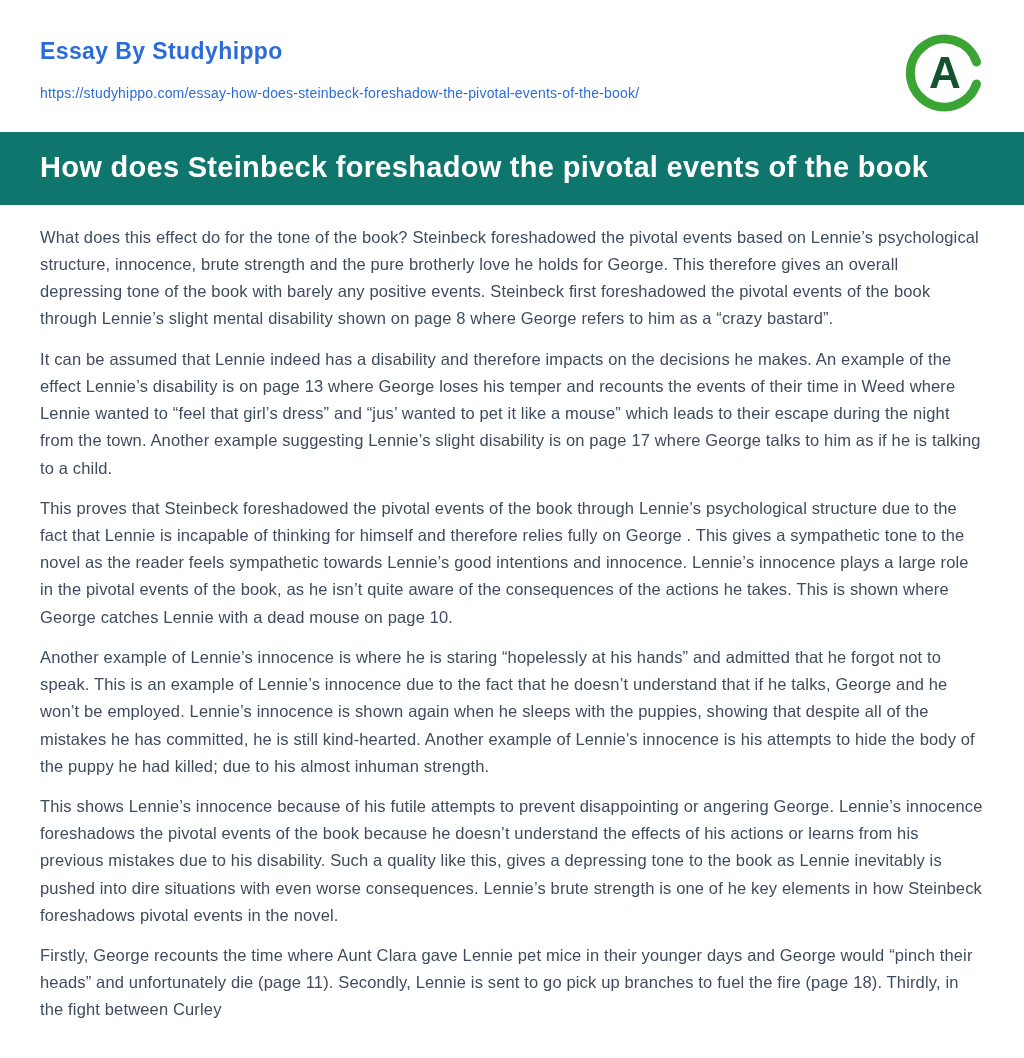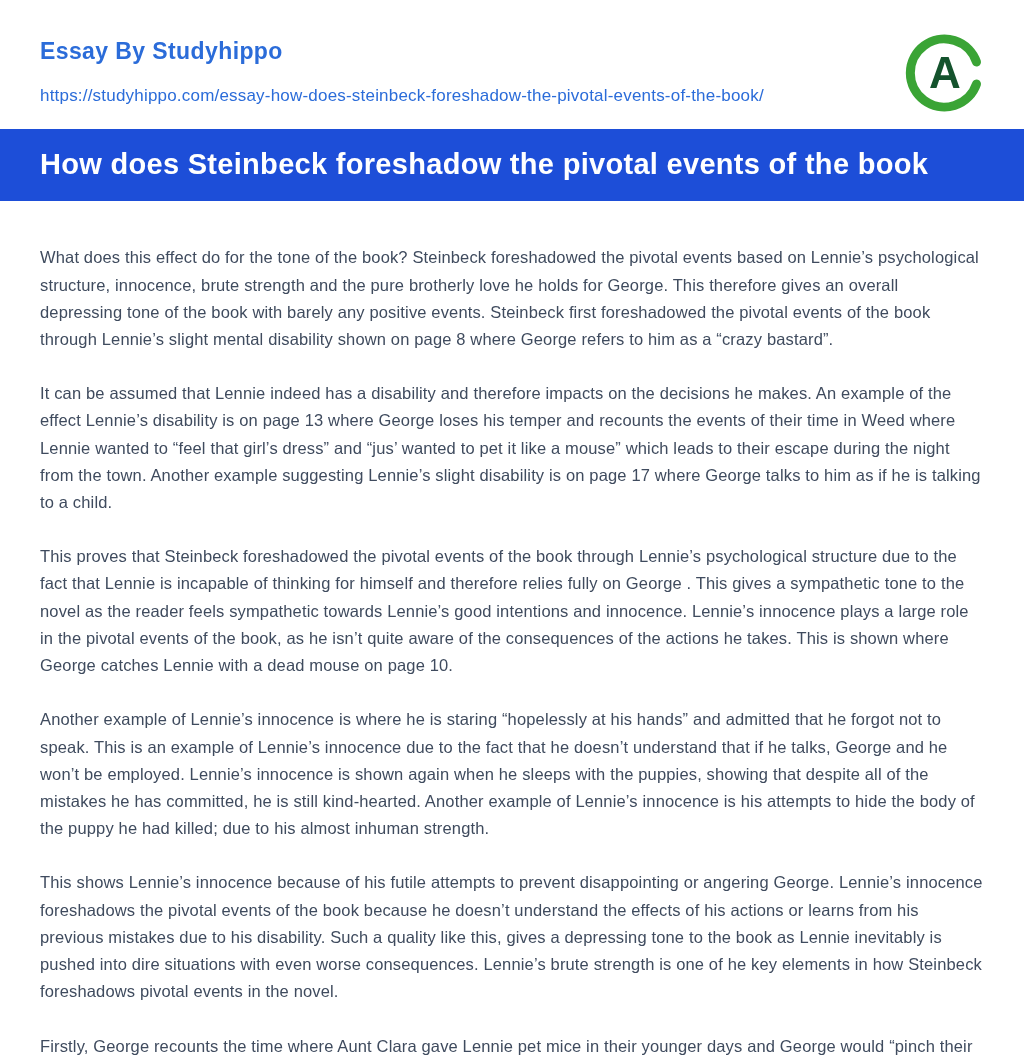--- a/index.html
+++ b/index.html
@@ -21,56 +21,56 @@
   .site-title {
     color: #2b6cd9;
     font-size: 23px;
     font-weight: bold;
     letter-spacing: 0.4px;
   }
   .doc-url {
     display: block;
     margin-top: 18px;
     color: #2b6cd9;
-    font-size: 17px;
+    font-size: 14px;
     line-height: 1.5;
     text-decoration: none;
     max-width: 760px;
     word-break: break-all;
     letter-spacing: 0.2px;
   }
   .logo {
     position: absolute;
     top: 32px;
     right: 38px;
     width: 82px;
     height: 82px;
   }
   .title-banner {
-    margin-top: 20px;
-    background: #1d4ed8;
+    margin-top: 28px;
+    background: #0f766e;
     padding: 18px 60px 20px 40px;
   }
   .title-banner h1 {
     color: #ffffff;
     font-size: 29px;
     line-height: 1.2;
     font-weight: bold;
     letter-spacing: 0.3px;
     max-width: 900px;
   }
   .essay-body {
     padding: 16px 40px 0 40px;
   }
   .essay-body p {
     color: #3f4b5e;
     font-size: 16.5px;
     line-height: 1.65;
     letter-spacing: 0.15px;
-    margin-top: 27px;
+    margin-top: 3px;
     margin-bottom: 13px;
   }
 </style>
 </head>
 <body>
 
 <div class="page">
 
   <div class="doc-header">
     <div class="site-title">Essay By Studyhippo</div>

